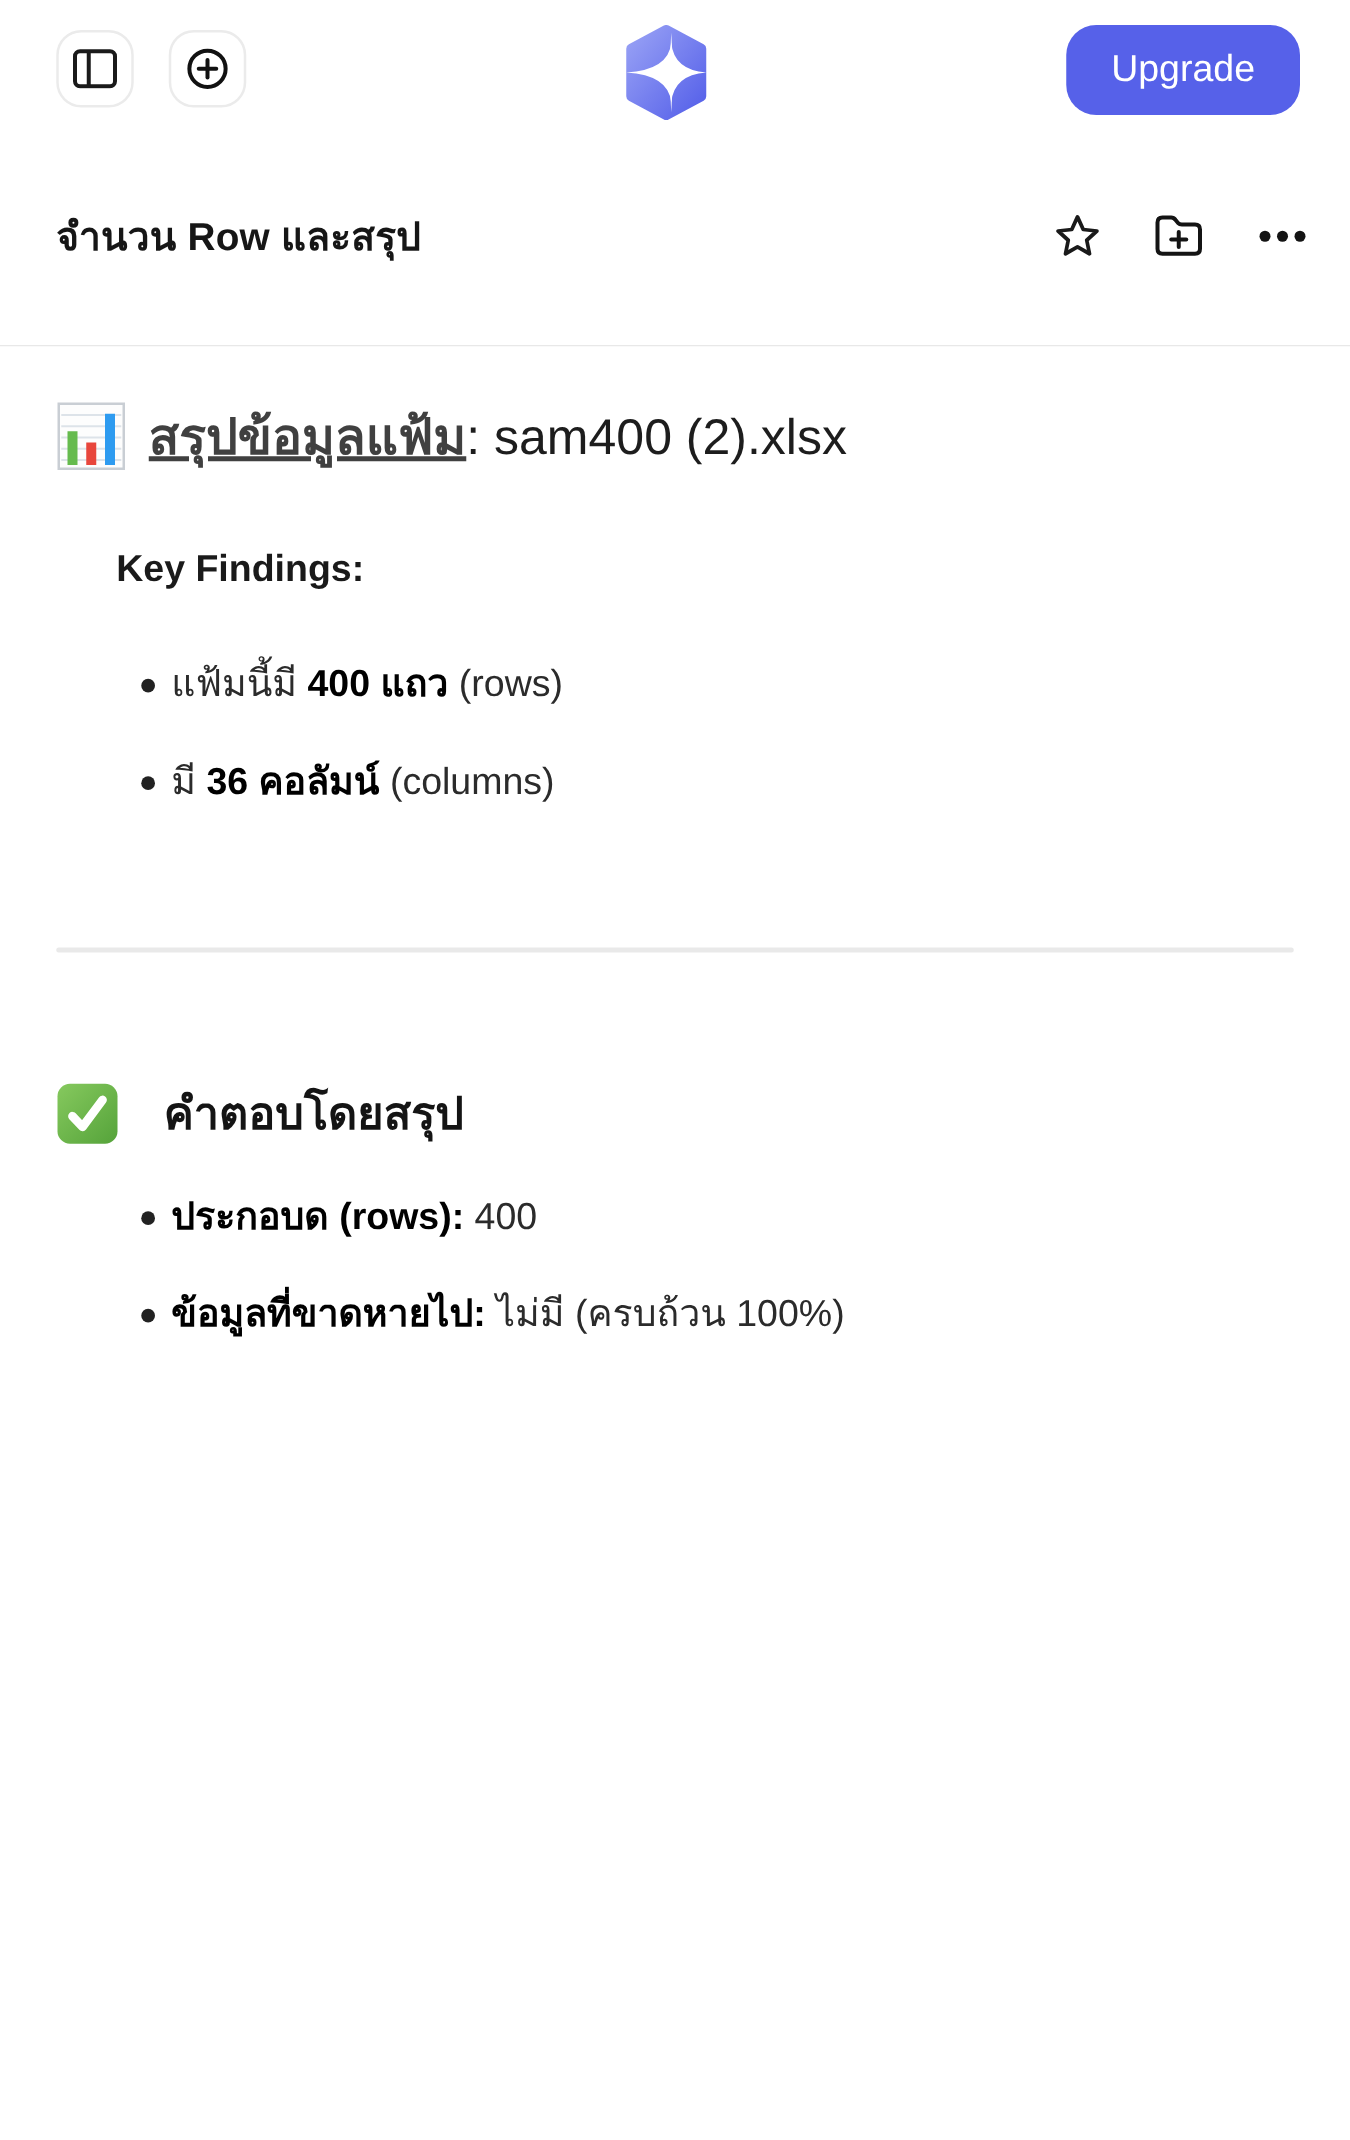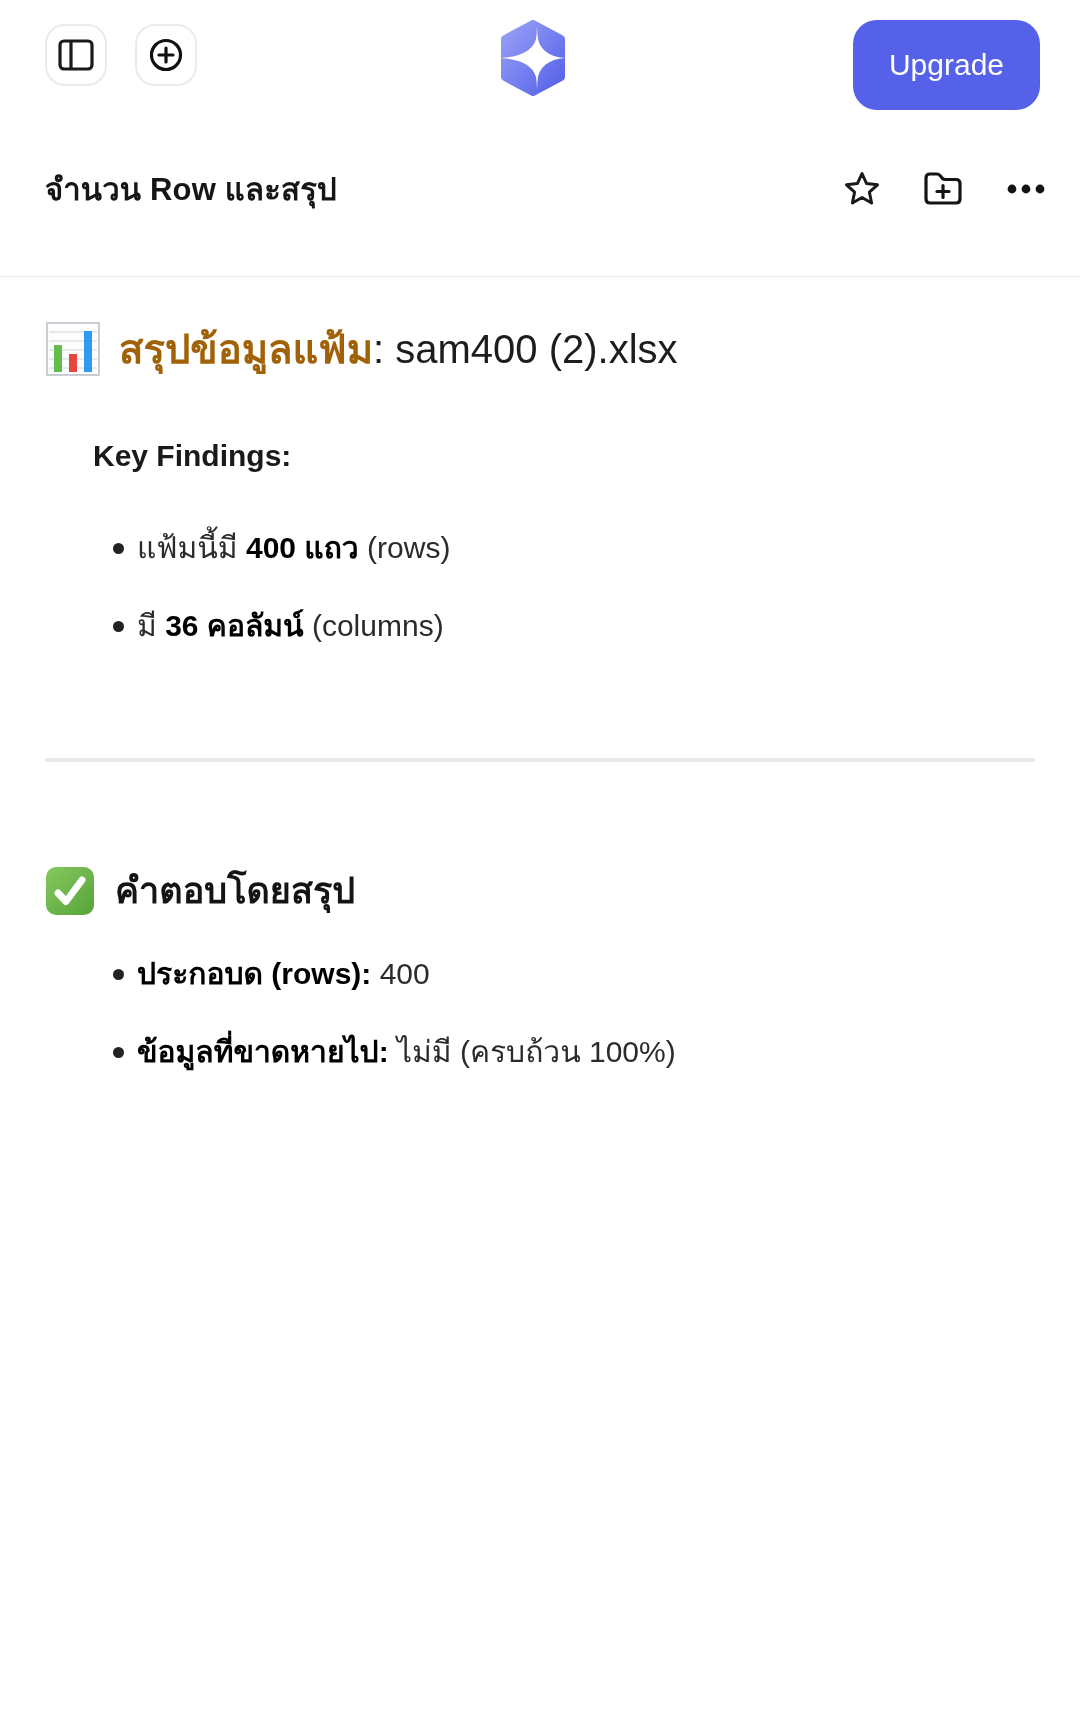--- a/index.html
+++ b/index.html
@@ -9,56 +9,56 @@
 
   
   .topbar { position:relative; height:112px; padding:24px 40px 0 45px; }
   .topbar-left { display:flex; gap:28px; }
   .icon-btn {
     width:62px; height:62px; background:#fff; border:2px solid #ebebeb;
     border-radius:20px; display:flex; align-items:center; justify-content:center; cursor:pointer;
   }
   .logo { position:absolute; left:495px; top:20px; width:76px; height:76px; }
   .upgrade-btn {
-    position:absolute; right:40px; top:20px; height:90px; padding:0 36px;
+    position:absolute; right:40px; top:20px; height:72px; padding:0 36px;
     background:#5661e9; color:#fff; border:none; border-radius:24px;
     font-size:30px; font-family:inherit; cursor:pointer;
   }
 
   
   .titlebar {
     display:flex; align-items:center; justify-content:space-between;
     padding:52px 32px 62px 45px; border-bottom:1px solid #e8e8e8;
   }
   .convo-title { font-size:31px; font-weight:600; color:#161616; letter-spacing:.2px; }
   .titlebar-actions { display:flex; align-items:center; gap:40px; }
   .titlebar-actions .action { background:none; border:none; padding:0; cursor:pointer; display:flex; }
 
   
   .content { padding:40px 45px 0 45px; }
   .doc-title { display:flex; align-items:center; gap:18px; font-size:40px; color:#1d1d1d; font-weight:400; }
-  .doc-title .t-bold { font-weight:700; color:#a16207; }
+  .doc-title .t-bold { font-weight:700; color:#404040;text-decoration:underline; }
   .kf-heading { margin-top:58px; font-size:30px; font-weight:700; color:#1a1a1a;margin-left:48px; }
 
   ul.blist { list-style:none; margin-top:46px; }
   ul.blist > li {
     position:relative; padding-left:92px; font-size:30px; line-height:1.9;
     color:#2b2b2b; margin-bottom:21px;
   }
   ul.blist > li::before {
     content:""; position:absolute; left:68px; top:calc(.95em - 5px);
     width:11px; height:11px; border-radius:50%; background:#222;
   }
   b, .t-bold { font-weight:700; color:#000000; }
 
   hr.section-divider {
     border:none; height:4px; background:#e9e9e9; border-radius:2px; margin:104px 0 100px 0;
   }
 
-  .answer-heading { display:flex; align-items:center; gap:20px; font-size:36px; font-weight:700; color:#141414; }
+  .answer-heading { display:flex; align-items:center; gap:36px; font-size:36px; font-weight:700; color:#141414; }
 
   ul.blist.second { margin-top:26px; }
   ul.sublist { list-style:none; margin-top:32px; margin-bottom:10px; }
   ul.sublist > li {
     position:relative; padding-left:92px; font-size:30px; line-height:1.9;
     color:#2b2b2b; margin-bottom:22px;
   }
   ul.sublist > li::before {
     content:""; position:absolute; left:62px; top:calc(.95em - 6px);
     width:9px; height:9px; border-radius:50%; background:#fff; border:2.5px solid #333;

